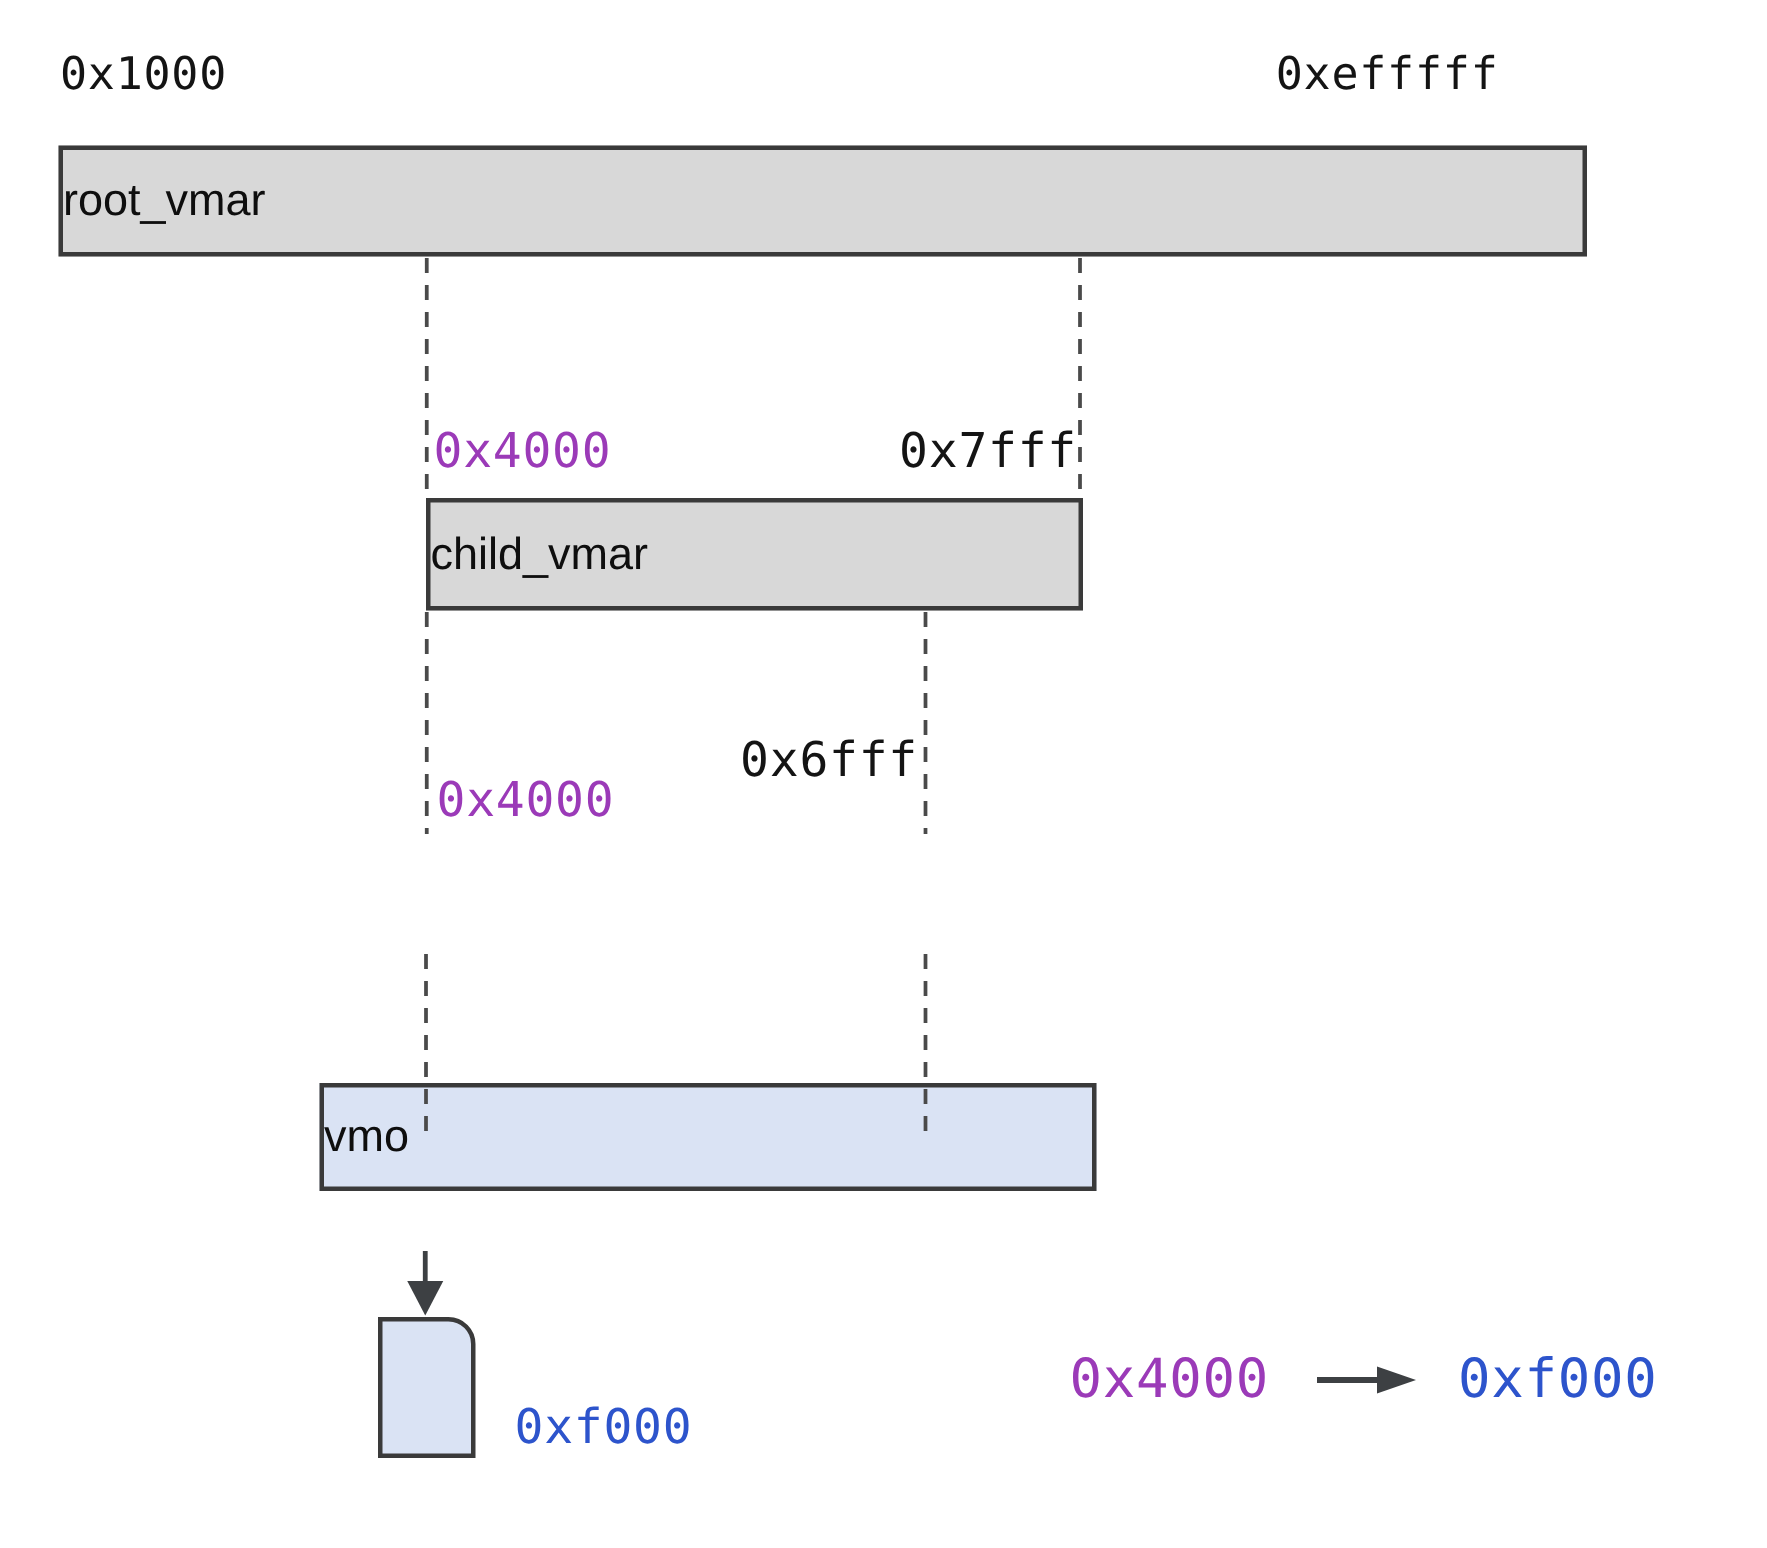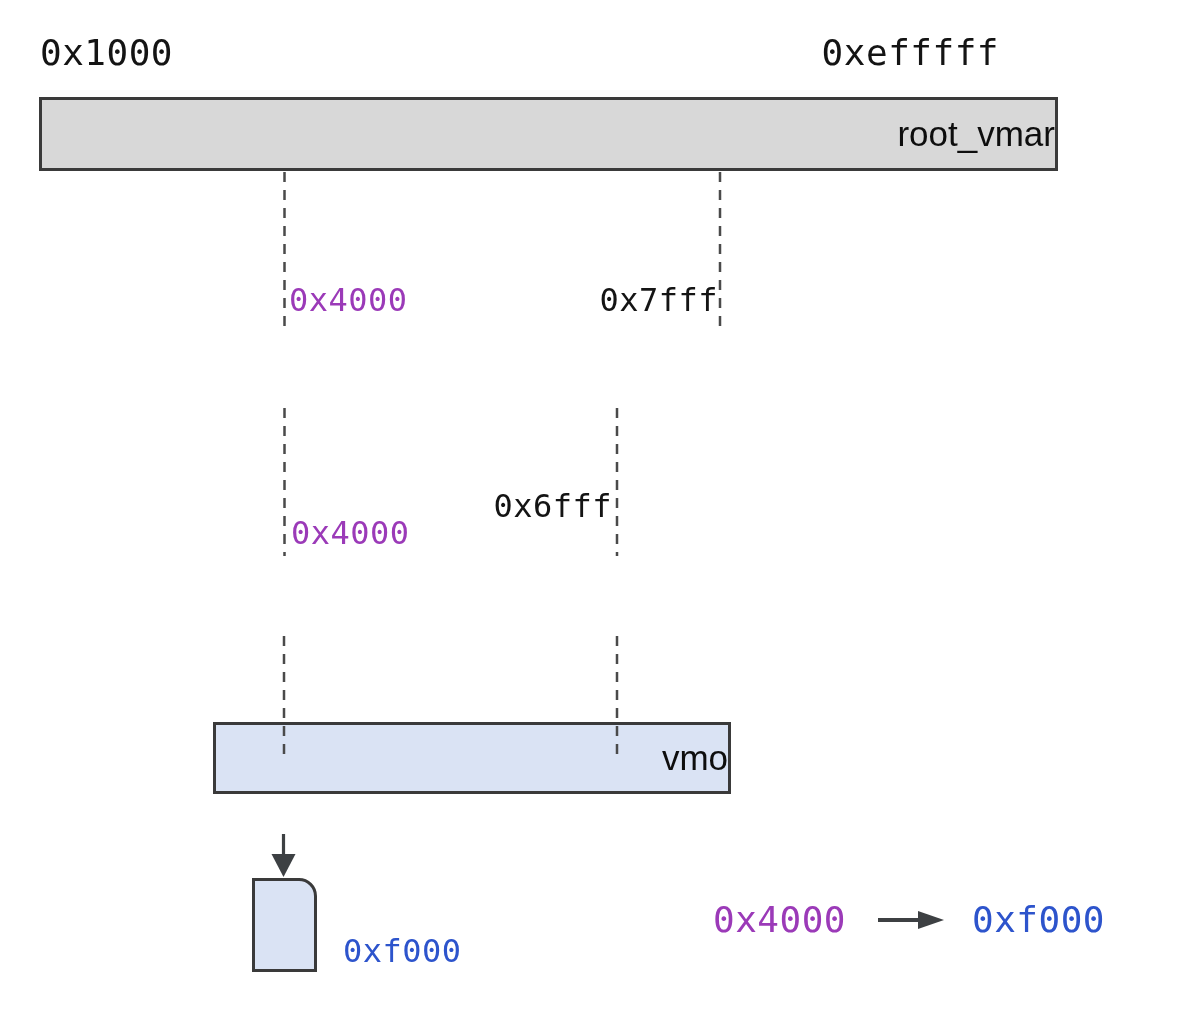--- a/index.html
+++ b/index.html
@@ -22,34 +22,34 @@
     font-family: "Liberation Sans", "DejaVu Sans", sans-serif;
   }
   .mono-label {
     position: absolute;
     font-family: "DejaVu Sans Mono", "Liberation Mono", monospace;
     line-height: 1;
     white-space: pre;
     color: var(--text-color);
     letter-spacing: 0.5px;
   }
-  .fs30 { font-size: 36px; }
+  .fs30 { font-size: 30px; }
   .fs32 { font-size: 32px; }
   .fs36 { font-size: 36px; }
   .purple { color: var(--address-purple); }
   .blue   { color: var(--address-blue); }
   .bar {
     position: absolute;
     box-sizing: border-box;
     background: var(--region-fill);
     border: 3px solid var(--border-color);
     display: flex;
     align-items: center;
-    justify-content: flex-end;
-    font-size: 35px;
+    justify-content: flex-start;
+    font-size: 30px;
     color: #0e0e0e;
   }
   .bar.blue-bar { background: var(--vmo-fill); }
   .page-shape {
     position: absolute;
     box-sizing: border-box;
     left: 252px; top: 878px;
     width: 65px; height: 94px;
     background: var(--vmo-fill);
     border: 3px solid var(--border-color);
@@ -85,20 +85,23 @@
   <div class="mono-label fs30 addr-start">0x1000</div>
   <div class="mono-label fs30 addr-end">0xefffff</div>
 
   <div class="bar bar-root">
     <span>root_vmar</span>
   </div>
 
   <div class="mono-label fs32 purple child-start">0x4000</div>
   <div class="mono-label fs32 child-end">0x7fff</div>
 
+  <div class="bar bar-child">
+    <span>child_vmar</span>
+  </div>
 
   <div class="mono-label fs32 purple map-start">0x4000</div>
   <div class="mono-label fs32 map-end">0x6fff</div>
 
 
   <div class="bar blue-bar bar-vmo">
     <span>vmo</span>
   </div>
 
   <div class="page-shape"></div>

